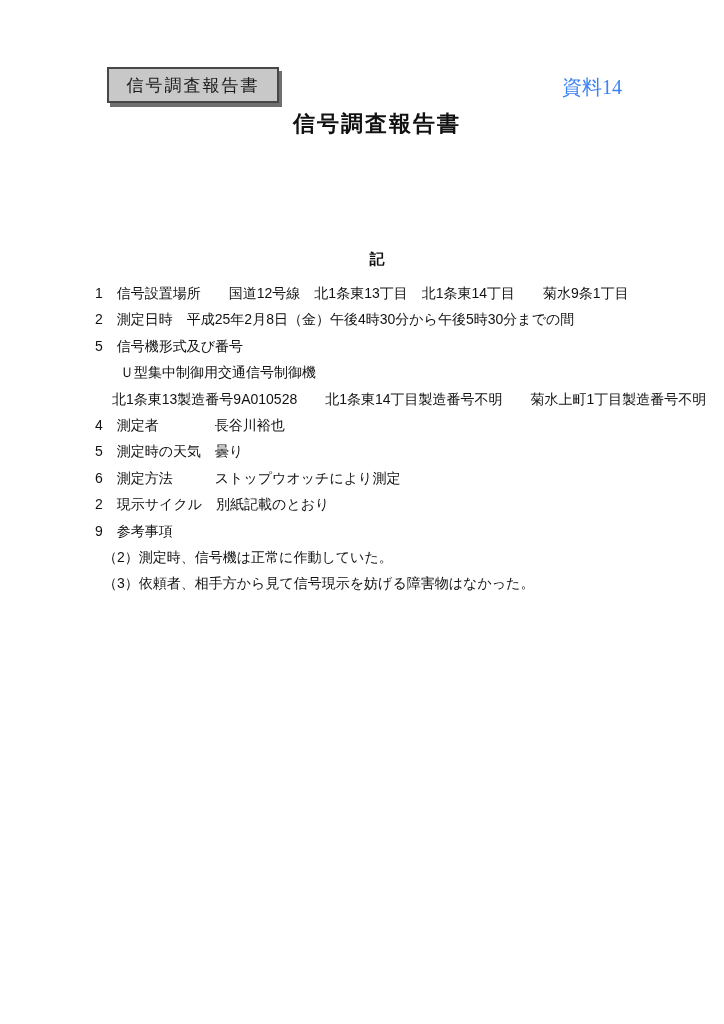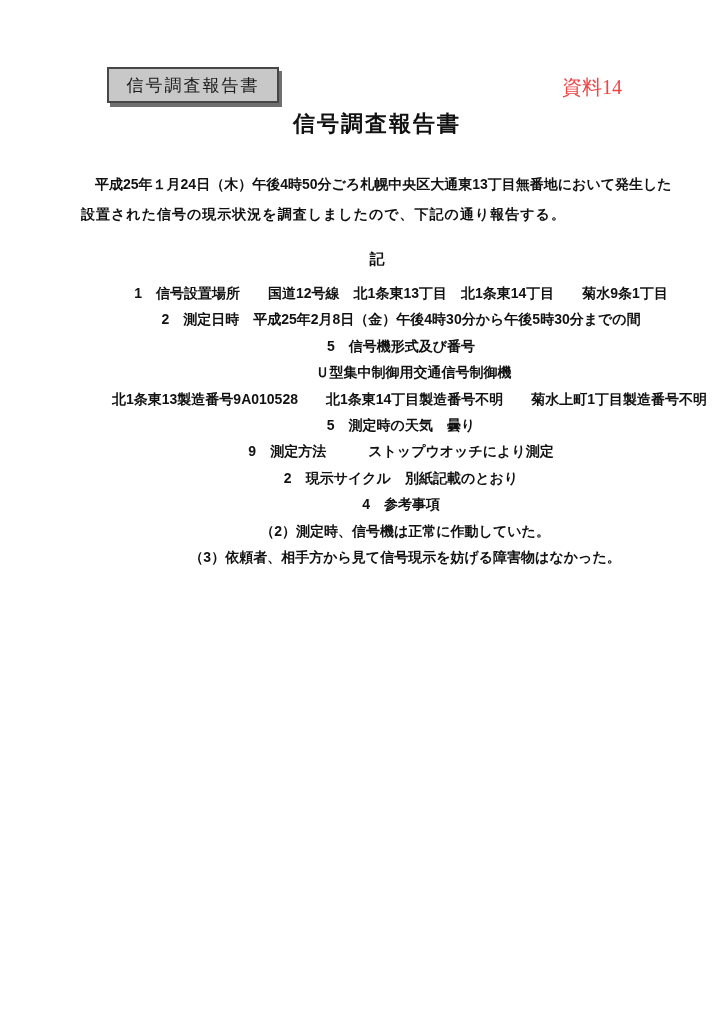--- a/index.html
+++ b/index.html
@@ -33,21 +33,21 @@
     font-size: 17px;
     letter-spacing: 2px;
     color: #1a1a1a;
   }
   .doc-ref {
     position: absolute;
     left: 562px;
     top: 74px;
     font-family: "Liberation Serif", serif;
     font-size: 20px;
-    color: #ef4444;
+    color: #3b82f6;
   }
   .doc-title {
     position: absolute;
     left: 30px;
     right: 0;
     top: 109px;
     text-align: center;
     font-size: 22px;
     font-weight: 700;
     letter-spacing: 2px;
@@ -72,22 +72,21 @@
     top: 250px;
     text-align: center;
     font-size: 15px;
     font-weight: 600;
   }
   .lines {
     position: absolute;
     left: 95px;
     top: 280px;
     font-size: 14px;
-    font-weight: 700;
-    text-align: center;
+    font-weight: 400;
   }
   .line {
     height: 26.4px;
     line-height: 26.4px;
     white-space: pre;
   }
   .line.sub1 { padding-left: 25px; }
   .line.sub2 { padding-left: 17px; }
   .line.note { padding-left: 8px; }
   
@@ -108,36 +107,33 @@
 <div class="page">
 
   <div class="stamp">
     <span>信号調査報告書</span>
   </div>
 
   <div class="doc-ref">資料14</div>
 
   <h1 class="doc-title" style="margin:0;">信号調査報告書</h1>
 
-  <div class="intro">
-    <div class="intro-line">　平成25年１月24日（木）午後4時50分ごろ札幌中央区大通東13丁目無番地において発生した</div>
-    <div class="intro-line justified">設置された信号の現示状況を調査しましたので、下記の通り報告する。</div>
-  </div>
 
   <div class="record-heading">記</div>
 
   <div class="lines">
     <div class="line item">1　信号設置場所　　国道12号線　北1条東13丁目　北1条東14丁目　　菊水9条1丁目</div>
     <div class="line item">2　測定日時　平成25年2月8日（金）午後4時30分から午後5時30分までの間</div>
     <div class="line item">5　信号機形式及び番号</div>
     <div class="line sub1">Ｕ型集中制御用交通信号制御機</div>
     <div class="line sub2">北1条東13製造番号9A010528　　北1条東14丁目製造番号不明　　菊水上町1丁目製造番号不明</div>
+    <div class="line item">4　測定者　　　　長谷川裕也</div>
     <div class="line item">5　測定時の天気　曇り</div>
-    <div class="line item">9　測定方法　　　ストップウオッチにより測定</div>
+    <div class="line item">6　測定方法　　　ストップウオッチにより測定</div>
     <div class="line item">2　現示サイクル　別紙記載のとおり</div>
-    <div class="line item">4　参考事項</div>
+    <div class="line item">9　参考事項</div>
     <div class="line note">（2）測定時、信号機は正常に作動していた。</div>
     <div class="line note">（3）依頼者、相手方から見て信号現示を妨げる障害物はなかった。</div>
   </div>
 
   <div class="page-number">39</div>
 
 </div>
 
 </body></html>

